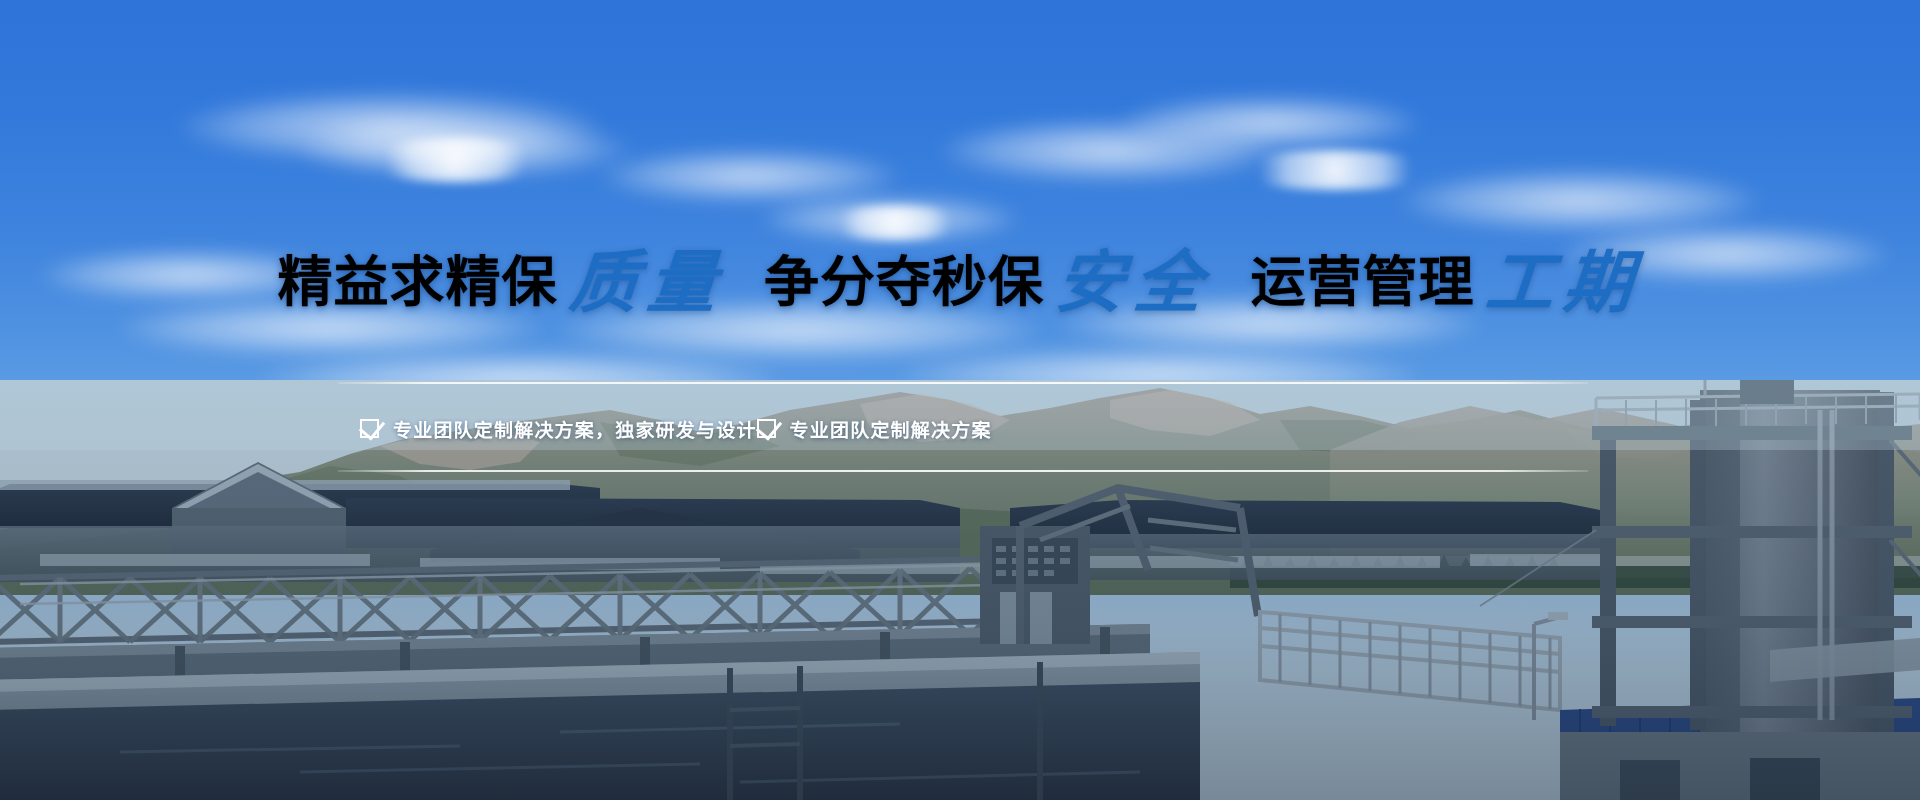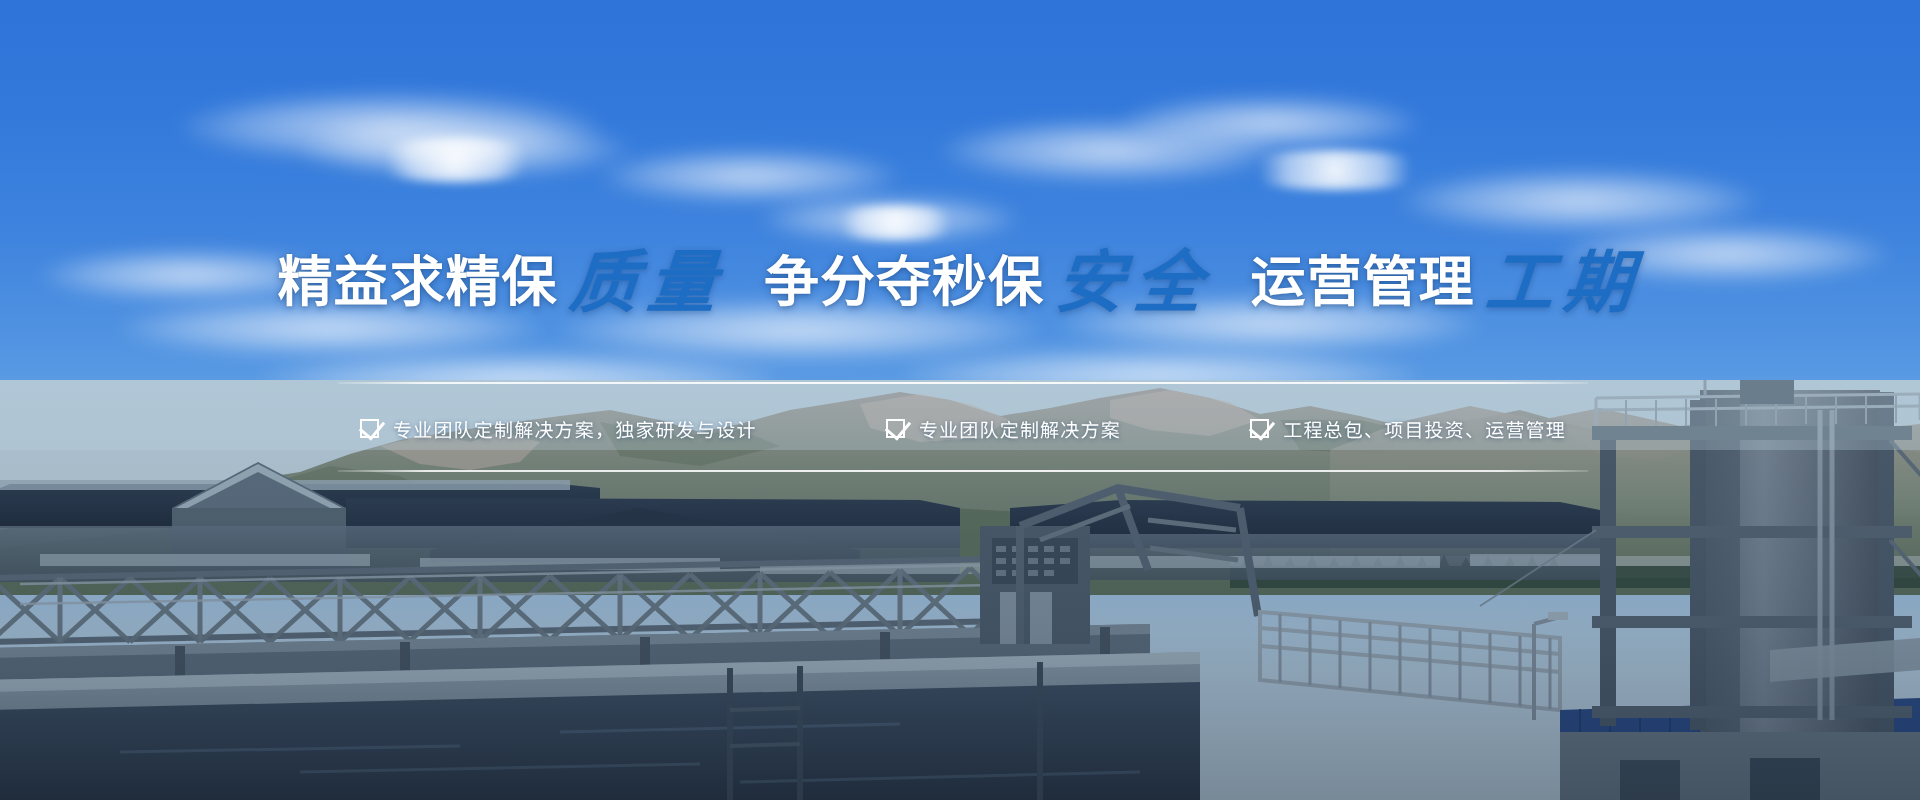--- a/index.html
+++ b/index.html
@@ -67,21 +67,21 @@
     text-align:center;
     white-space:nowrap;
     line-height:1;
   }
   .seg{ display:inline-block; vertical-align:baseline; }
   .seg + .seg{ margin-left:34px; }
 
   .plain{
     font-size:55px;
     font-weight:bold;
-    color:#ffffff;
+    color:#000000;
     letter-spacing:1px;
     text-shadow:0 2px 7px rgba(16,54,104,.45), 0 0 2px rgba(16,54,104,.35);
     vertical-align:middle;
   }
   .brush{
     font-family:"DejaVu Serif","Liberation Serif",serif;
     font-size:68px;
     font-weight:bold;
     font-style:italic;
     color:#1e6dc4;
@@ -99,23 +99,24 @@
     left:338px; width:1250px; height:2px;
     background:linear-gradient(90deg, rgba(255,255,255,.15) 0%, rgba(255,255,255,.85) 7%, rgba(255,255,255,.9) 50%, rgba(255,255,255,.85) 93%, rgba(255,255,255,.15) 100%);
     z-index:41;
   }
   .rule.top{ top:382px; }
   .rule.bot{ top:470px; }
 
   .features{
     position:absolute;
     left:338px; top:398px; width:1250px; height:60px;
-    display:flex; align-items:center; justify-content:space-between;
+    display:flex; align-items:center; justify-content:flex-start;
     padding:0 22px;
     z-index:42;
+    font-weight:bold;
   }
   .feature{
     display:flex; align-items:center; gap:14px;
     white-space:nowrap;
   }
   .chk{
     position:relative;
     width:19px; height:19px; flex:0 0 19px;
     border:2px solid #ffffff;
     display:inline-block;
@@ -490,22 +491,18 @@
 
     <div class="features">
       <div class="feature">
         <span class="chk"></span>
         <span class="feature-text">专业团队定制解决方案，独家研发与设计</span>
       </div>
       <div class="feature">
         <span class="chk"></span>
         <span class="feature-text">专业团队定制解决方案</span>
       </div>
-      <div class="feature">
-        <span class="chk"></span>
-        <span class="feature-text">工程总包、项目投资、运营管理</span>
-      </div>
     </div>
 
     <div class="rule bot"></div>
   </div>
 
 </div>
 
 </body></html>

